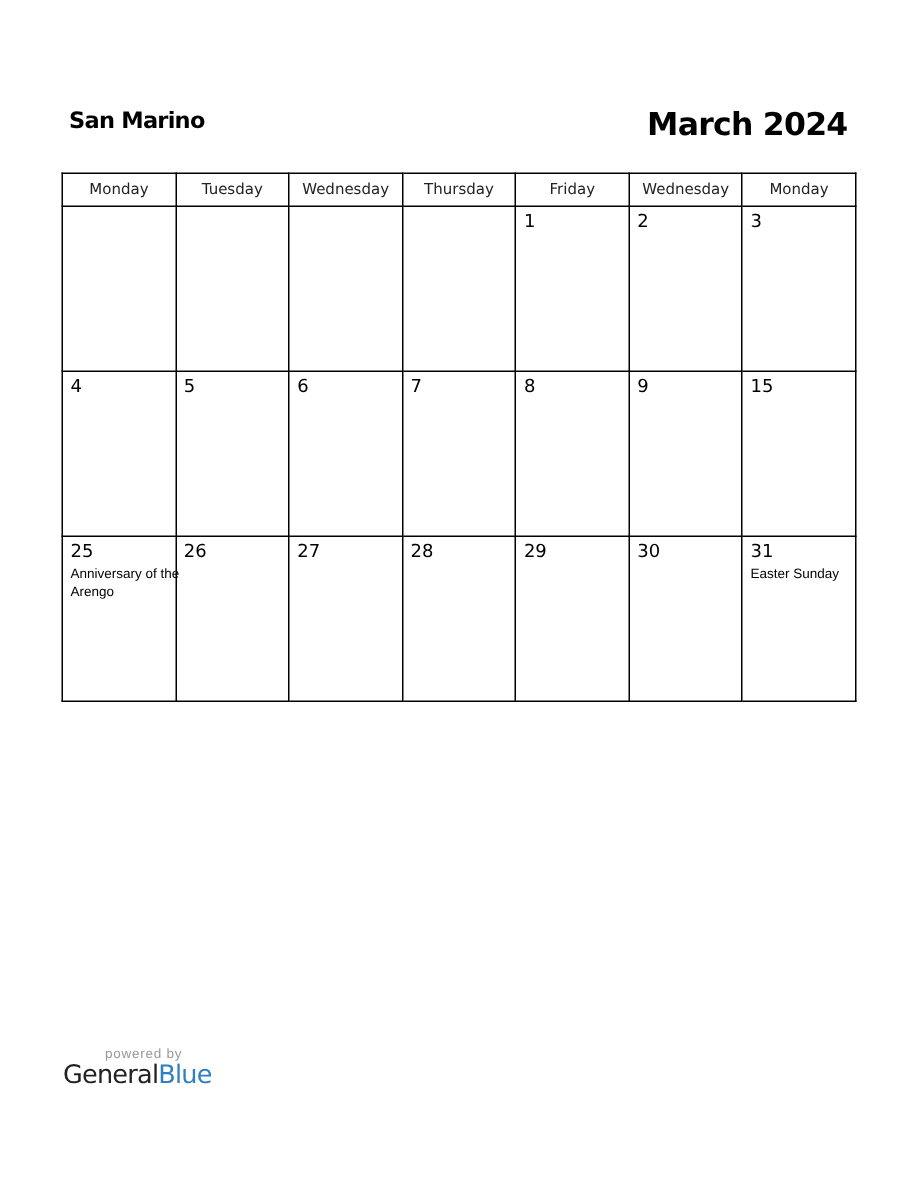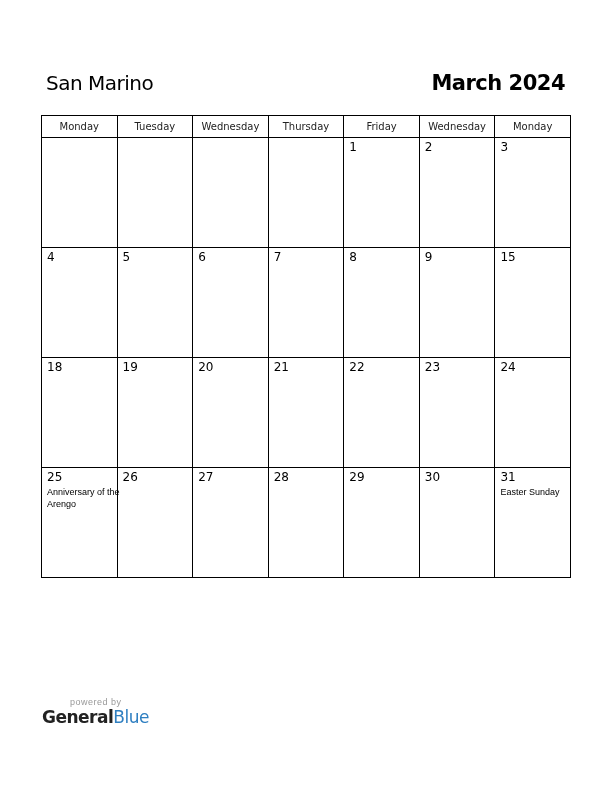--- a/index.html
+++ b/index.html
@@ -1,27 +1,27 @@
 <!DOCTYPE html>
 <html><head>
 <meta charset="utf-8">
 <style>
   html, body { margin:0; padding:0; background:#ffffff; }
   body { width:612px; height:792px; position:relative; font-family:"Liberation Sans", sans-serif; color:#000; overflow:hidden; }
-  .title-left { position:absolute; left:46px; top:71px; font-size:20px; font-weight:normal; font-family:"DejaVu Sans", sans-serif; letter-spacing:-0.5px; }
+  .title-left { position:absolute; left:46px; top:71px; font-size:15px; font-weight:bold; font-family:"DejaVu Sans", sans-serif; letter-spacing:-0.5px; }
   .title-right { position:absolute; right:47px; top:71px; font-size:21px; font-weight:bold; font-family:"DejaVu Sans", sans-serif; letter-spacing:-0.5px; }
   table.cal { position:absolute; left:41px; top:115px; width:530px; border-collapse:collapse; table-layout:fixed;padding-left:38px; }
   table.cal th, table.cal td { border:1px solid #000; padding:0; }
   table.cal th { height:21px; font-size:10px; font-weight:normal; text-align:center; color:#222; font-family:"DejaVu Sans", sans-serif; }
   table.cal td { height:109px; vertical-align:top; }
   .daynum { display:block; font-size:12px; padding:3px 0 0 5px; font-family:"DejaVu Sans", sans-serif; line-height:13px; }
   .holiday { display:block; font-size:9px; padding:2px 0 0 5px; line-height:12px; font-family:Liberation Sans, sans-serif; }
   .footer-powered { position:absolute; left:46px; top:697px; font-size:9px; color:#999; letter-spacing:0.5px;margin-left:24px; }
   .footer-brand { position:absolute; left:42px; top:707px; font-size:17px; font-family:"DejaVu Sans", sans-serif; letter-spacing:-0.5px; }
-  .brand-general { color:#222;font-weight:bold; }
+  .brand-general { color:#222; }
   .brand-blue { color:#2f7fc1; }
 </style>
 </head>
 <body>
 
 <div class="title-left">San Marino</div>
 <div class="title-right">March 2024</div>
 
 <table class="cal">
   <thead>
@@ -77,43 +77,20 @@
         </td>
         <td>
           <span class="daynum">9</span>
         </td>
         <td>
           <span class="daynum">15</span>
         </td>
       </tr>
       <tr>
         <td>
-          <span class="daynum">18</span>
-        </td>
-        <td>
-          <span class="daynum">19</span>
-        </td>
-        <td>
-          <span class="daynum">20</span>
-        </td>
-        <td>
-          <span class="daynum">21</span>
-        </td>
-        <td>
-          <span class="daynum">22</span>
-        </td>
-        <td>
-          <span class="daynum">23</span>
-        </td>
-        <td>
-          <span class="daynum">24</span>
-        </td>
-      </tr>
-      <tr>
-        <td>
           <span class="daynum">25</span>
           <span class="holiday" style="width: 75px;">Anniversary of the Arengo</span>
         </td>
         <td>
           <span class="daynum">26</span>
         </td>
         <td>
           <span class="daynum">27</span>
         </td>
         <td>

